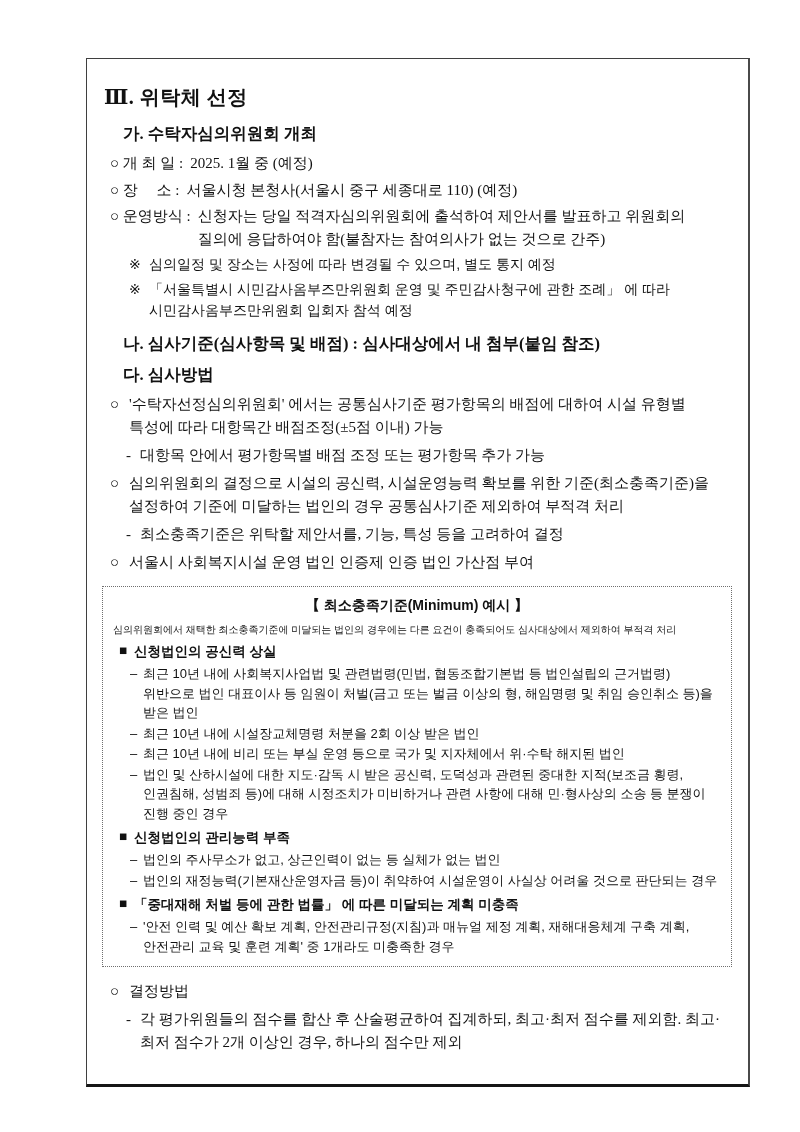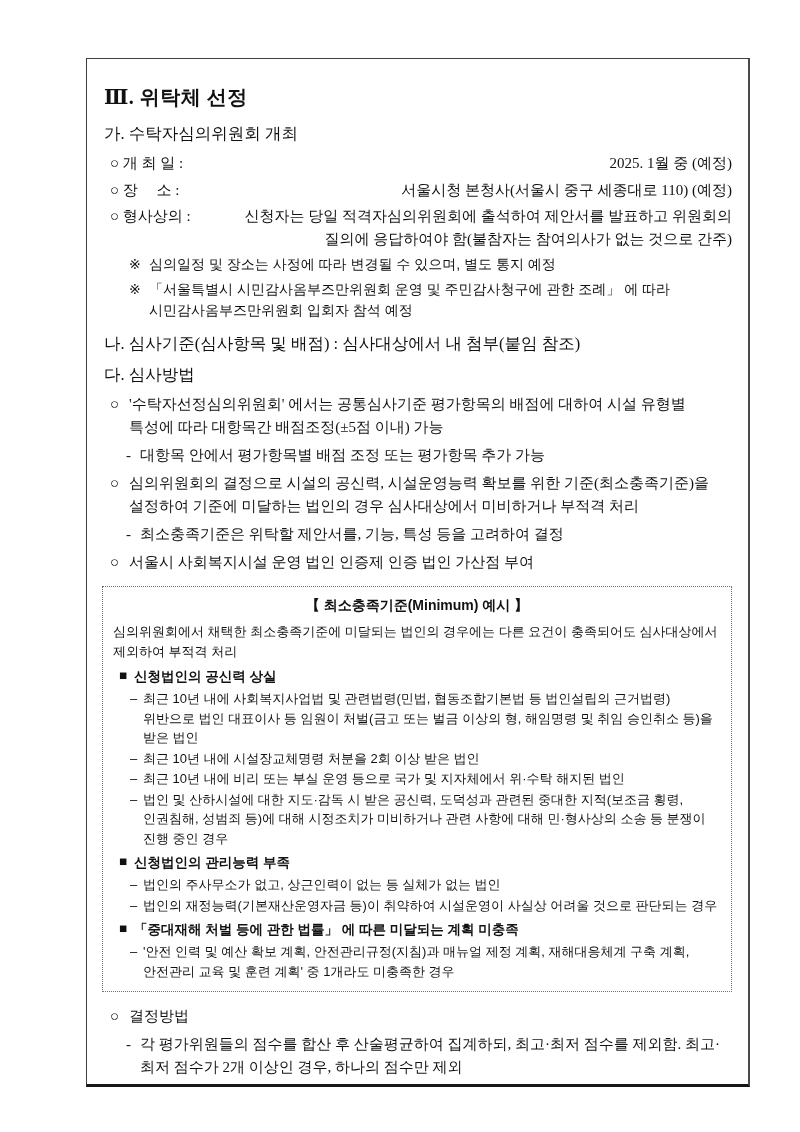--- a/index.html
+++ b/index.html
@@ -19,31 +19,31 @@
     padding: 12px 16px 0 15px;
     overflow: hidden;
     word-break: keep-all;
   }
   .doc-title {
     font-size: 20px; font-weight: bold;
     letter-spacing: 0.5px;
     margin: 13px 0 12px 2px;
   }
   .sec-heading {
-    font-size: 16.5px; font-weight: normal;
-    margin: 9px 0 7px 2px;
+    font-size: 16.5px; font-weight: bold;
+    margin: 9px 0 7px 21px;
   }
   .sec-heading.tight { margin-top: 12px; }
   .row {
     display: flex;
     font-size: 15px; line-height: 1.5;
     margin: 4px 0 4px 8px;
   }
   .row .lbl { white-space: pre; flex: 0 0 auto; }
-  .row .val { flex: 1; margin-left: 21px; text-align: right; }
+  .row .val { flex: 1; margin-left: 7px; }
   .note-row {
     display: flex;
     font-family: "Liberation Sans", "DejaVu Sans", sans-serif;
     font-size: 14px; line-height: 1.5;
     margin: 4px 0 4px 27px;
   }
   .note-row .mk { flex: 0 0 20px; }
   .note-row .tx { flex: 1; }
   .c-item {
     display: flex;
@@ -63,21 +63,21 @@
     border: 1.5px dotted #6f6f6f;
     margin: 12px 0 9px 0;
     padding: 8px 10px 9px 10px;
     font-family: "Liberation Sans", "DejaVu Sans", sans-serif;
   }
   .min-box-title {
     text-align: center;
     font-size: 14px; font-weight: bold;
     margin: 2px 0 7px 0;
   }
-  .min-box-intro { font-size: 13px; line-height: 1.55; margin-bottom: 5px; }
+  .min-box-intro { font-size: 10px; line-height: 1.55; margin-bottom: 5px; }
   .mb-group-h {
     display: flex;
     font-size: 13.5px; font-weight: bold;
     margin: 6px 0 3px 6px;
   }
   .mb-group-h .mk { flex: 0 0 15px; }
   .mb-item {
     display: flex;
     font-size: 13px; line-height: 1.5;
     margin: 1px 0 1px 17px;
@@ -97,21 +97,21 @@
 
   <div class="row">
     <span class="lbl">○ 개 최 일 :</span>
     <span class="val">2025. 1월 중 (예정)</span>
   </div>
   <div class="row">
     <span class="lbl">○ 장     소 :</span>
     <span class="val">서울시청 본청사(서울시 중구 세종대로 110) (예정)</span>
   </div>
   <div class="row">
-    <span class="lbl">○ 형사상의 :</span>
+    <span class="lbl">○ 운영방식 :</span>
     <span class="val">신청자는 당일 적격자심의위원회에 출석하여 제안서를 발표하고 위원회의 질의에 응답하여야 함(불참자는 참여의사가 없는 것으로 간주)</span>
   </div>
 
   <div class="note-row">
     <span class="mk">※</span>
     <span class="tx">심의일정 및 장소는 사정에 따라 변경될 수 있으며, 별도 통지 예정</span>
   </div>
   <div class="note-row">
     <span class="mk">※</span>
     <span class="tx">「서울특별시 시민감사옴부즈만위원회 운영 및 주민감사청구에 관한 조례」 에 따라 시민감사옴부즈만위원회 입회자 참석 예정</span>
@@ -124,21 +124,21 @@
     <span class="mk">○</span>
     <span class="tx">'수탁자선정심의위원회' 에서는 공통심사기준 평가항목의 배점에 대하여 시설 유형별 특성에 따라 대항목간 배점조정(±5점 이내) 가능</span>
   </div>
   <div class="c-sub">
     <span class="mk">-</span>
     <span class="tx">대항목 안에서 평가항목별 배점 조정 또는 평가항목 추가 가능</span>
   </div>
 
   <div class="c-item">
     <span class="mk">○</span>
-    <span class="tx">심의위원회의 결정으로 시설의 공신력, 시설운영능력 확보를 위한 기준(최소충족기준)을 설정하여 기준에 미달하는 법인의 경우 심사대상에서 미비하거나 부적격 처리</span>
+    <span class="tx">심의위원회의 결정으로 시설의 공신력, 시설운영능력 확보를 위한 기준(최소충족기준)을 설정하여 기준에 미달하는 법인의 경우 공통심사기준 제외하여 부적격 처리</span>
   </div>
   <div class="c-sub">
     <span class="mk">-</span>
     <span class="tx">최소충족기준은 위탁할 제안서를, 기능, 특성 등을 고려하여 결정</span>
   </div>
 
   <div class="c-item">
     <span class="mk">○</span>
     <span class="tx">서울시 사회복지시설 운영 법인 인증제 인증 법인 가산점 부여</span>
   </div>

